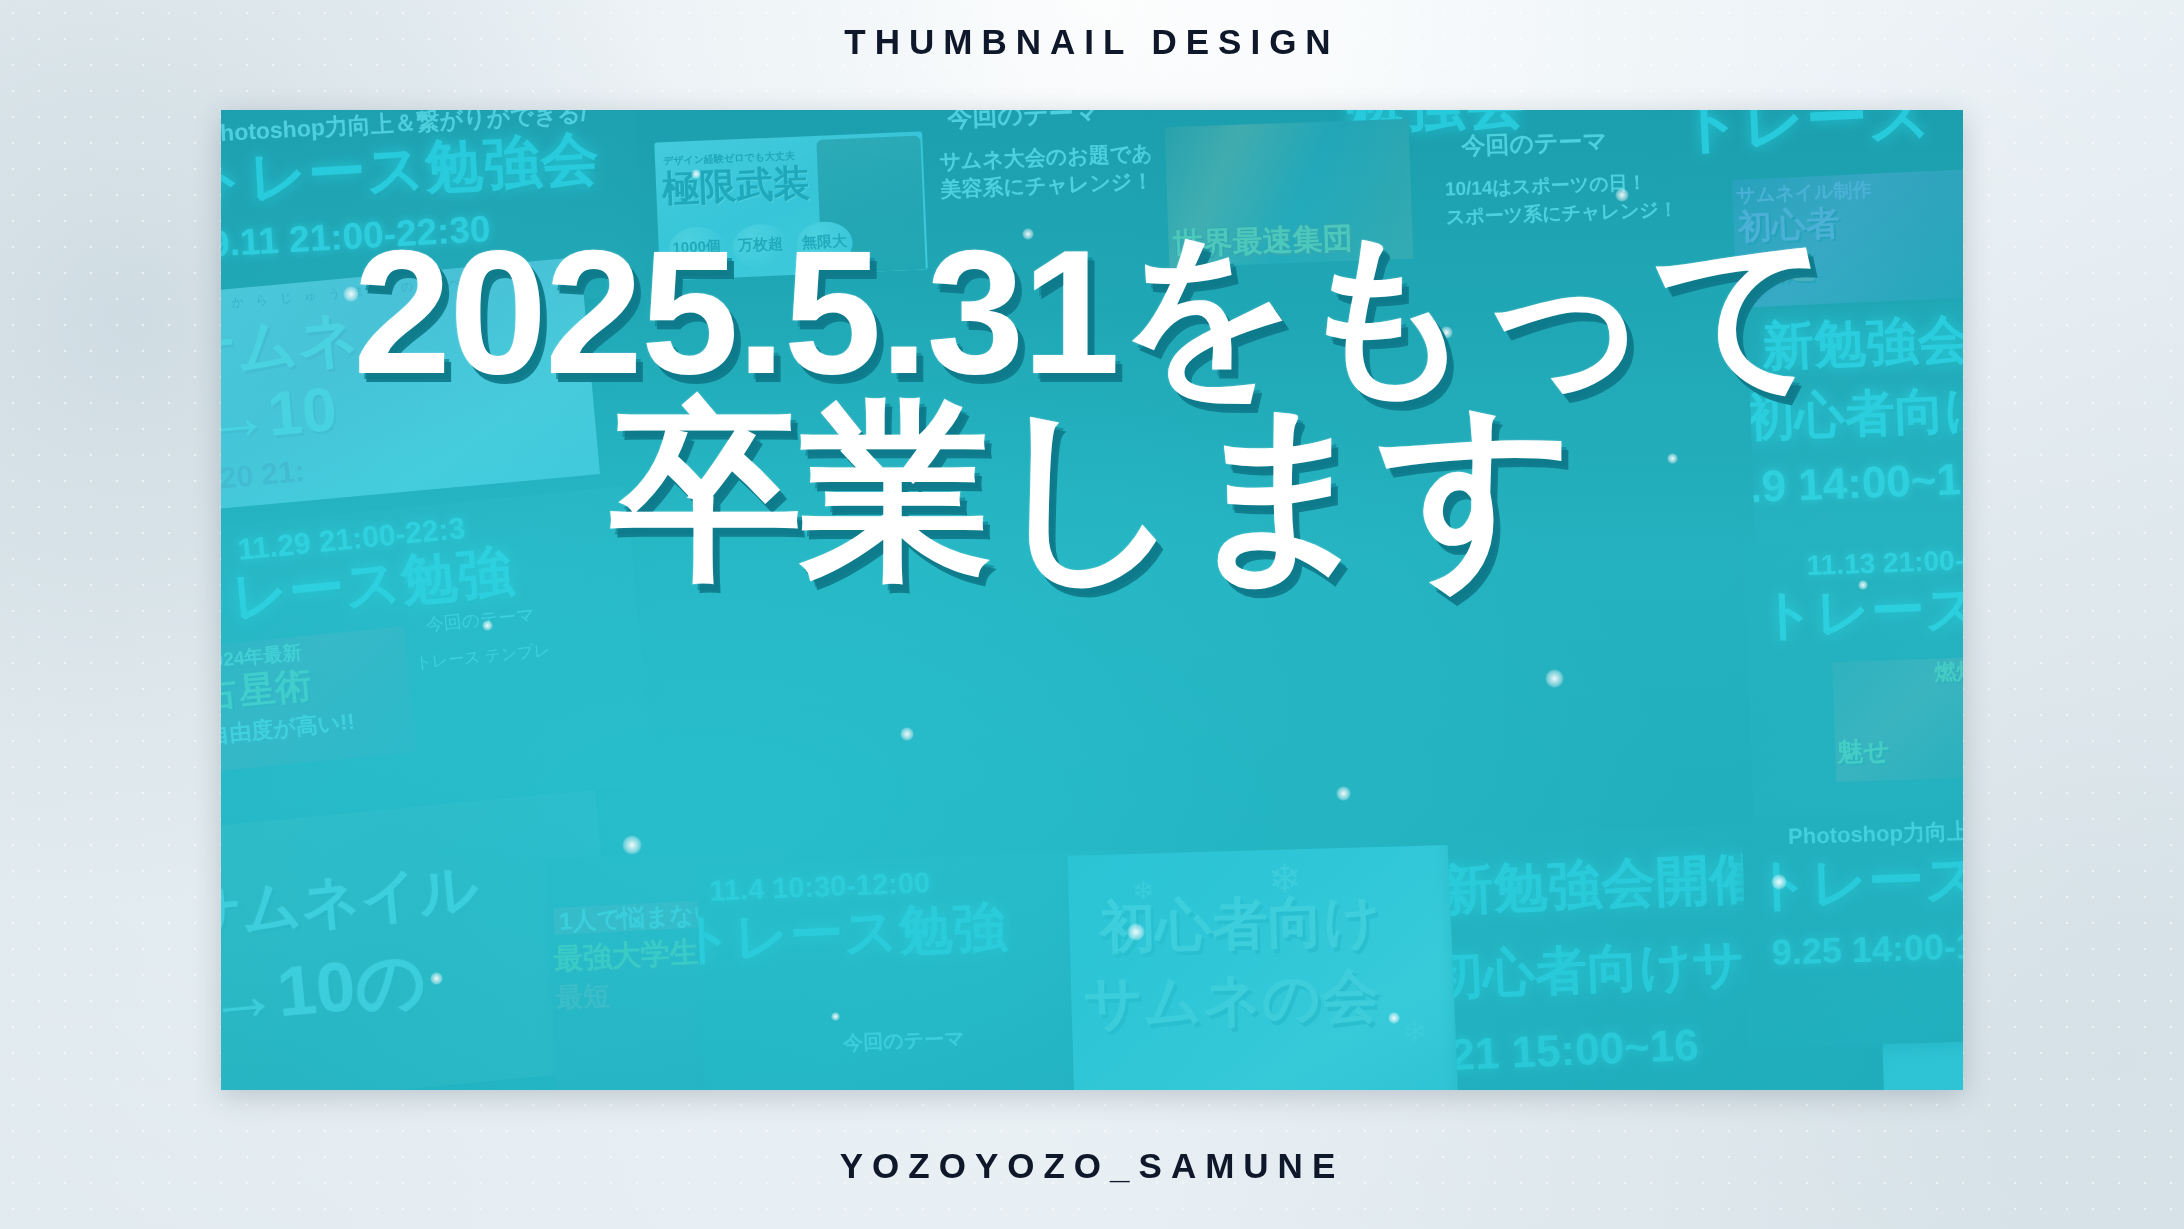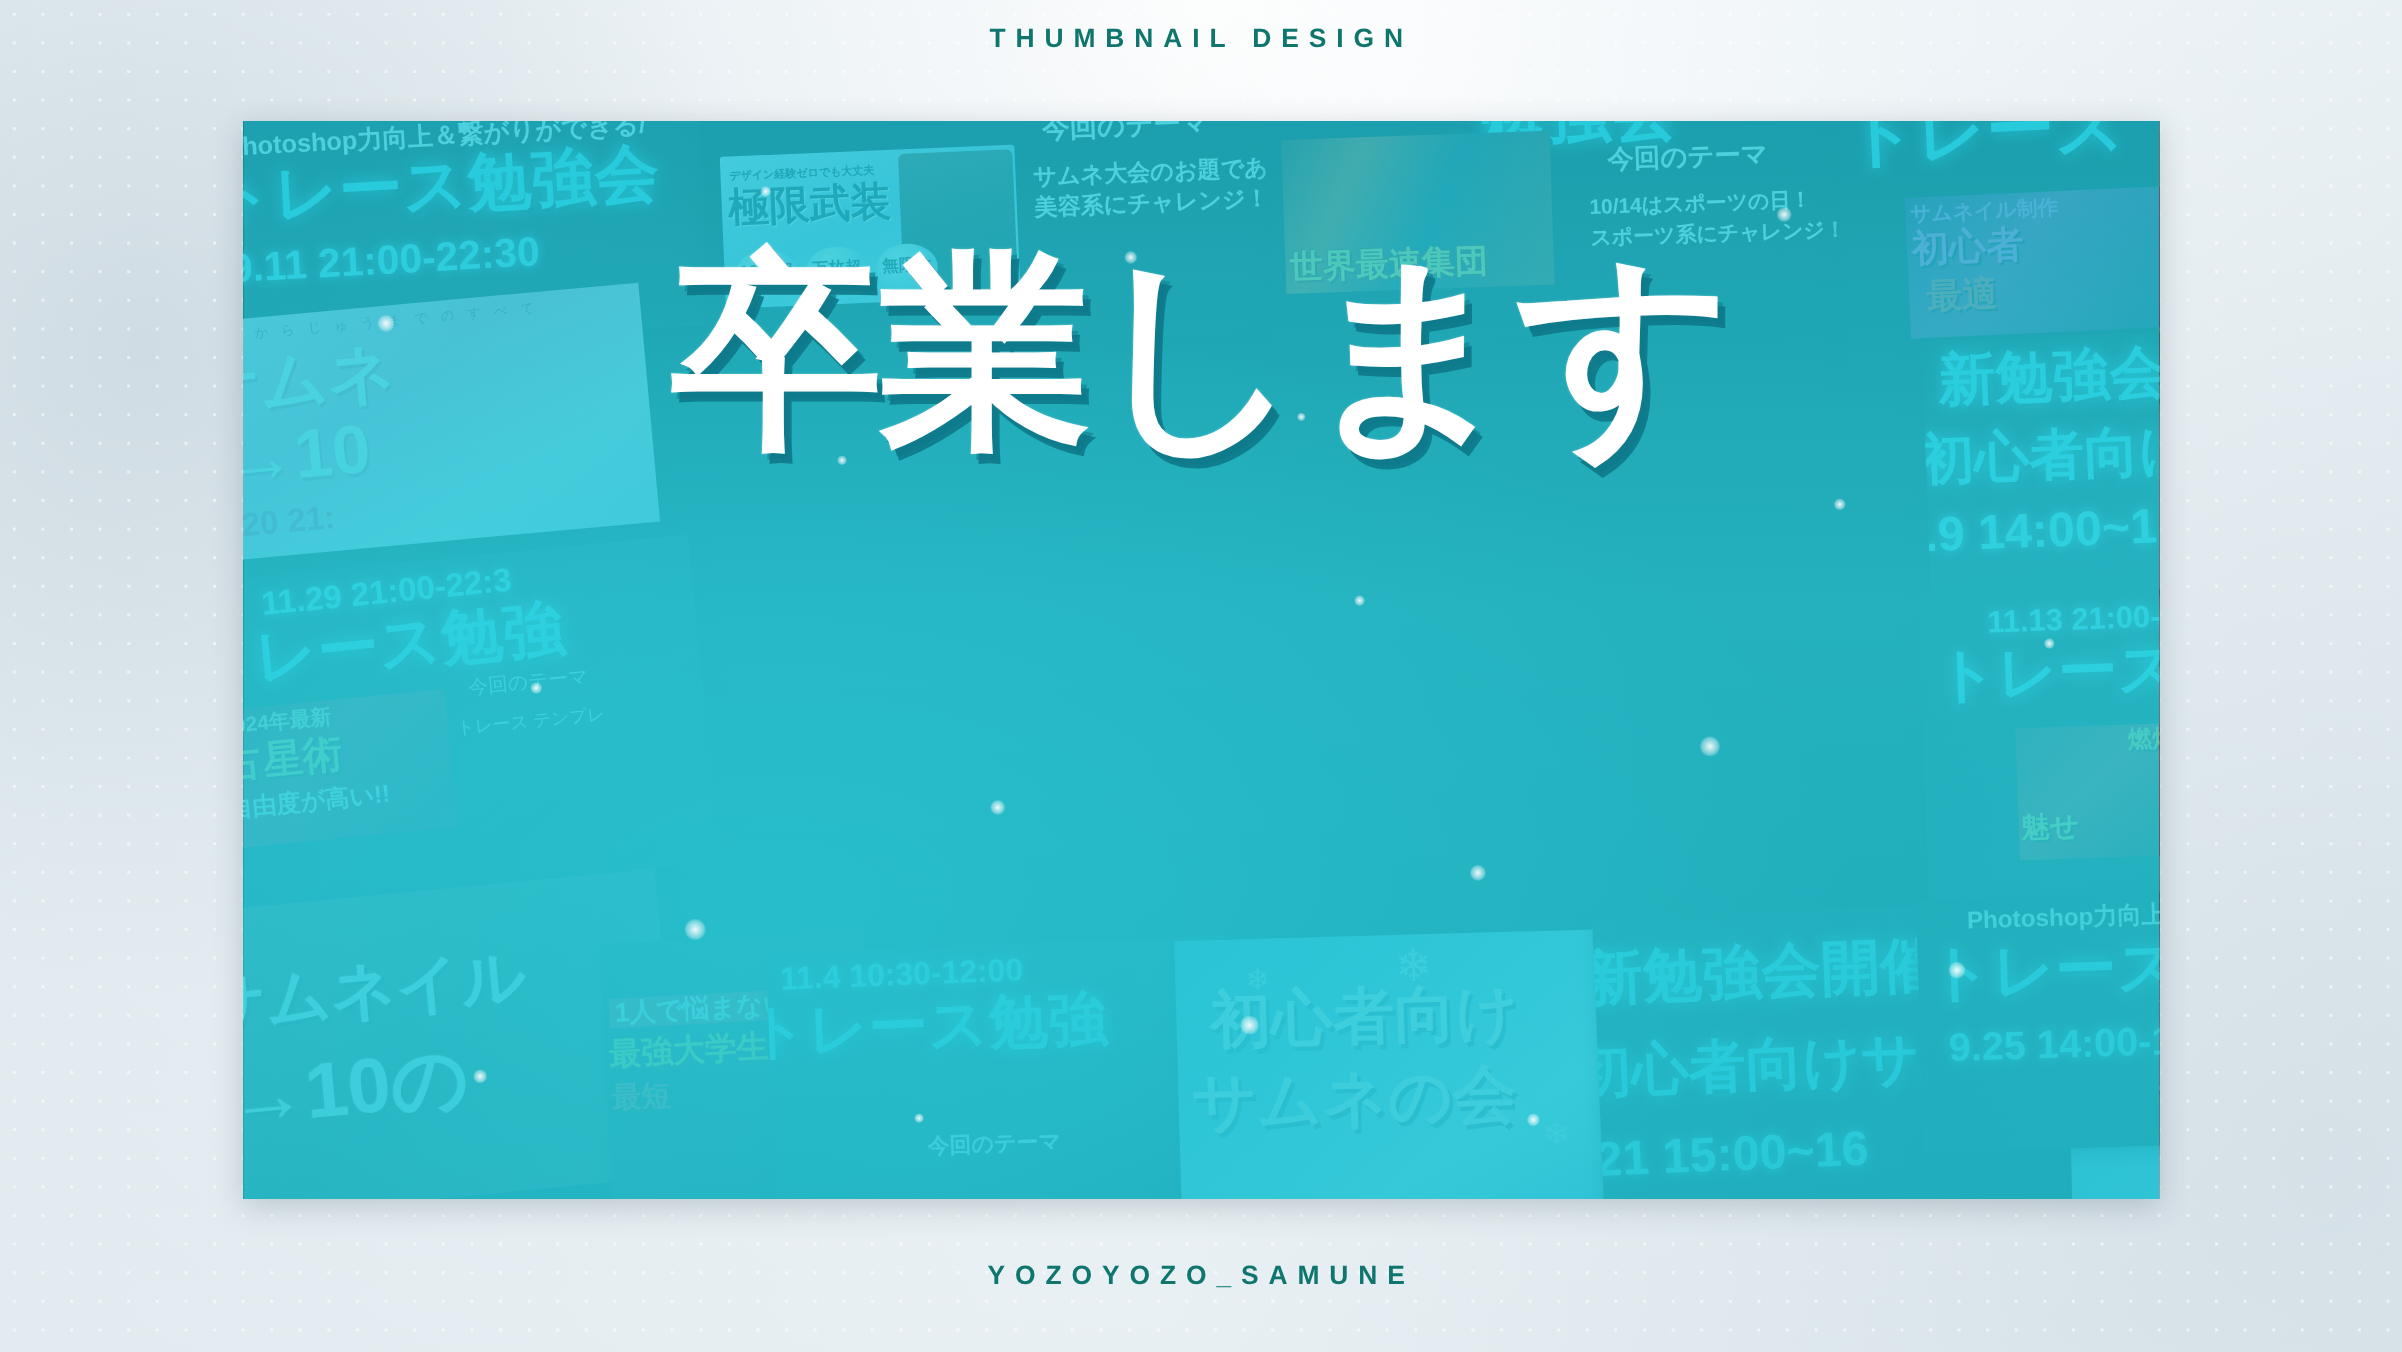--- a/index.html
+++ b/index.html
@@ -16,22 +16,22 @@
   .dot-texture{
     position:absolute; inset:0; pointer-events:none; z-index:1;
     background-image:radial-gradient(rgba(255,255,255,0.85) 1.4px, transparent 1.6px);
     background-size:26px 26px;
     opacity:.65;
   }
 
   
   .caption{
     position:absolute; left:0; width:100%; text-align:center;
-    color:#0f766e; font-weight:bold; z-index:40;
-    font-size:24px; letter-spacing:9px;
+    color:#0f172a; font-weight:bold; z-index:40;
+    font-size:35px; letter-spacing:9px;
   }
   .caption.top{ top:22px; }
   .caption.bottom{ top:1146px; }
 
   
   .artboard{
     position:absolute; left:221px; top:110px;
     width:1742px; height:980px; overflow:hidden; z-index:10;
     background:#05070a;
     box-shadow:0 6px 26px rgba(40,60,75,0.22);
@@ -396,18 +396,19 @@
     <i style="left:94%;top:48%;width:10px;height:10px;"></i>
     <i style="left:12%;top:88%;width:13px;height:13px;"></i>
     <i style="left:35%;top:92%;width:9px;height:9px;"></i>
     <i style="left:67%;top:92%;width:12px;height:12px;"></i>
     <i style="left:27%;top:6%;width:10px;height:10px;"></i>
     <i style="left:80%;top:8%;width:14px;height:14px;"></i>
     <i style="left:55%;top:27%;width:8px;height:8px;"></i>
   </div>
 
   <div class="headline">
+    <span class="hl-line l1">2025.5.31をもって</span>
     <span class="hl-line l3">卒業します</span>
   </div>
 
 </div>
 
 <div class="caption bottom">YOZOYOZO_SAMUNE</div>
 
 </body></html>

